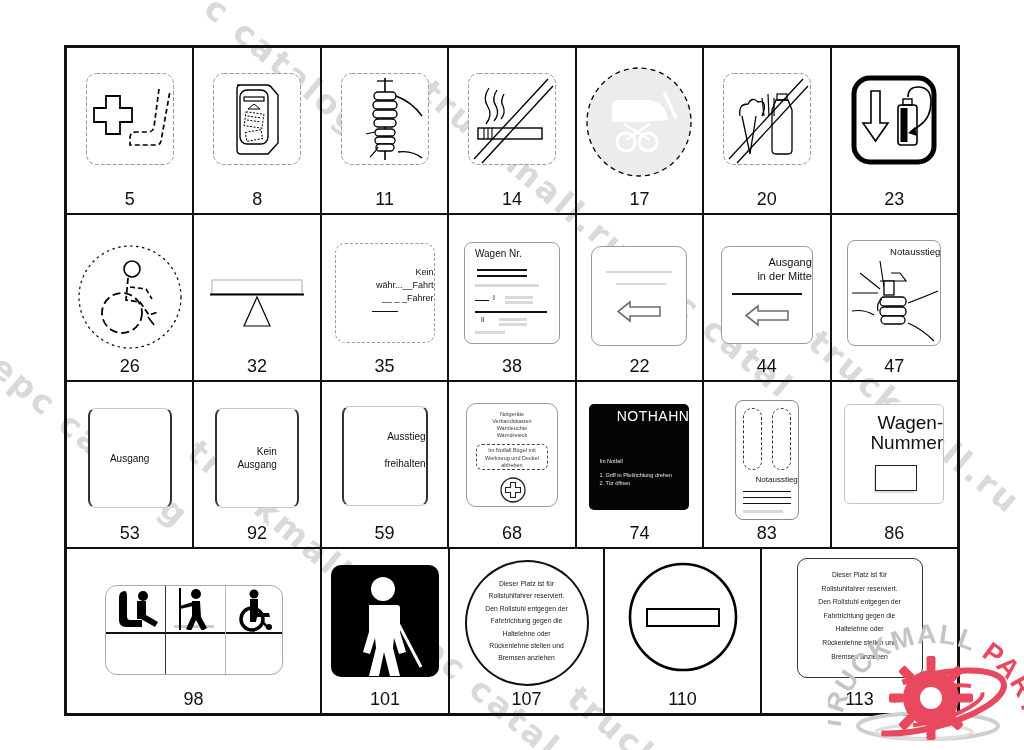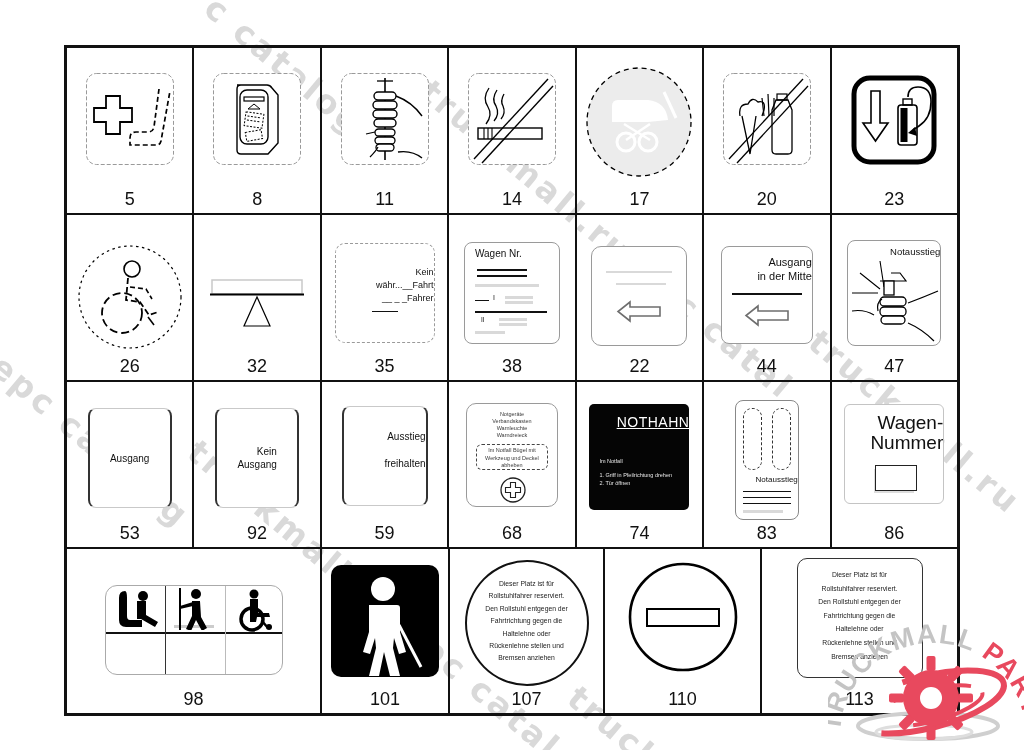--- a/index.html
+++ b/index.html
@@ -300,21 +300,21 @@
           </div>
           <svg style="position:absolute;left:32px;top:72px;" width="28" height="28" viewBox="0 0 28 28">
             <circle cx="14" cy="14" r="12" fill="none" stroke="#222" stroke-width="1.3"></circle>
             <path d="M11.5 6.5 h5 v5 h5 v5 h-5 v5 h-5 v-5 h-5 v-5 h5 z" fill="none" stroke="#222" stroke-width="1.1"></path>
           </svg>
         </div>
         <div class="num">68</div>
       </div>
       <div class="cell rb">
         <div class="art s74" style="top:22px;width:100px;height:106px;">
-          <div class="ctr" style="margin-top:10px;font-size:14px;letter-spacing:0.5px;text-decoration:underline;">NOTHAHN</div>
+          <div class="ctr" style="margin-top:4px;font-size:14px;letter-spacing:0.5px;">NOTHAHN</div>
           <div style="position:absolute;left:10px;top:54px;font-size:5.5px;color:#e8e8e8;">Im Notfall</div>
           <div style="position:absolute;left:10px;top:68px;font-size:5.5px;line-height:7.5px;color:#e8e8e8;">
             <div>1. Griff in Pfeilrichtung drehen</div>
             <div>2. Tür öffnen</div>
           </div>
         </div>
         <div class="num">74</div>
       </div>
       <div class="cell rb">
         <div class="art signbox" style="top:18px;width:64px;height:120px;border-radius:8px;border-color:#888;">

